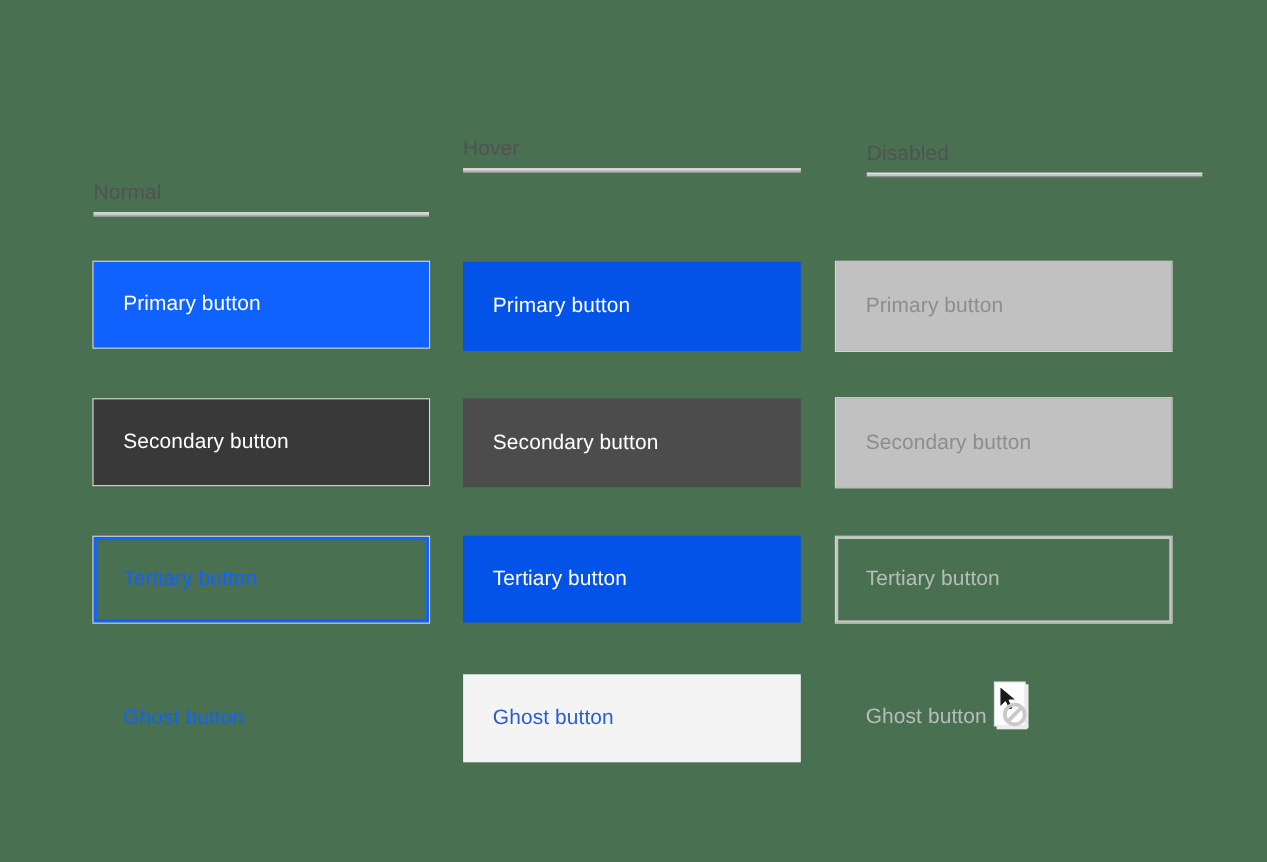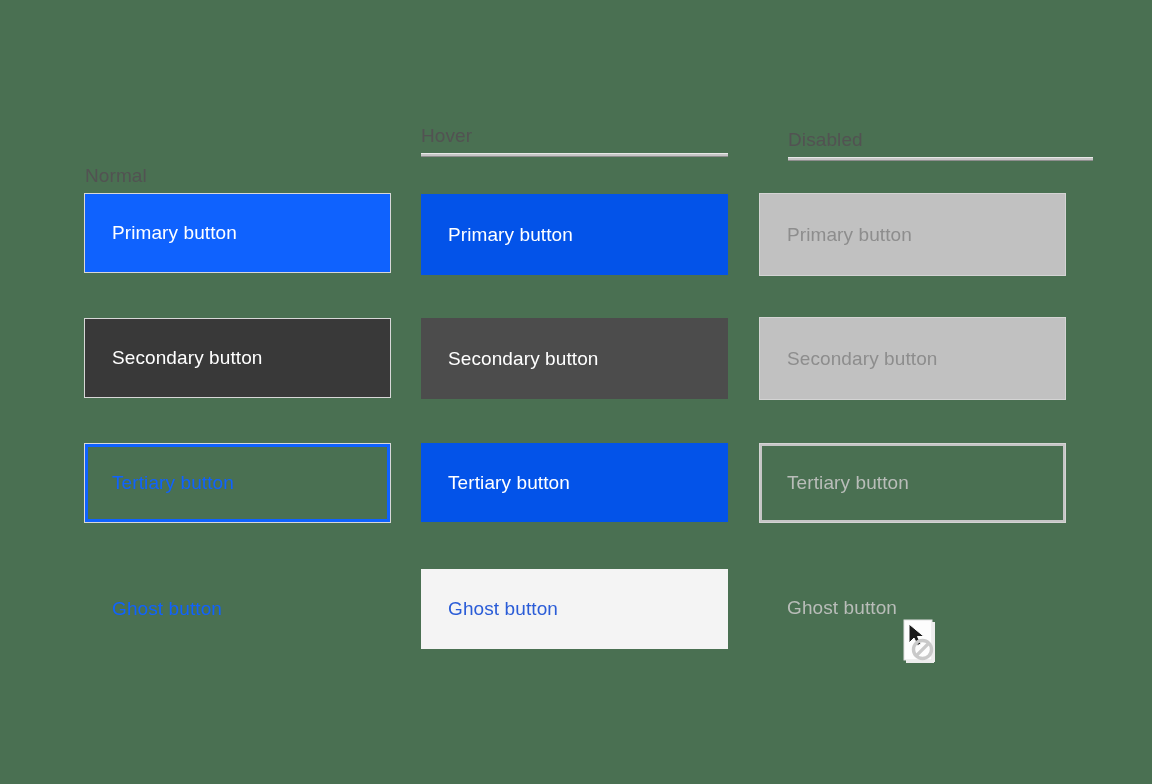--- a/index.html
+++ b/index.html
@@ -63,20 +63,21 @@
     display: flex;
     align-items: center;
     font-size: 19px;
     letter-spacing: 0.1px;
     padding-left: 27px;
     white-space: nowrap;
     border: 0;
     background: transparent;
     font-family: "Liberation Sans", sans-serif;
     text-align: left;
+    margin-top: 44px;
   }
 
   
   .c1 {
     left: 85px;
     width: 305px;
     outline: 1px solid #d8d8d8;
     outline-offset: 0px;
   }
   

